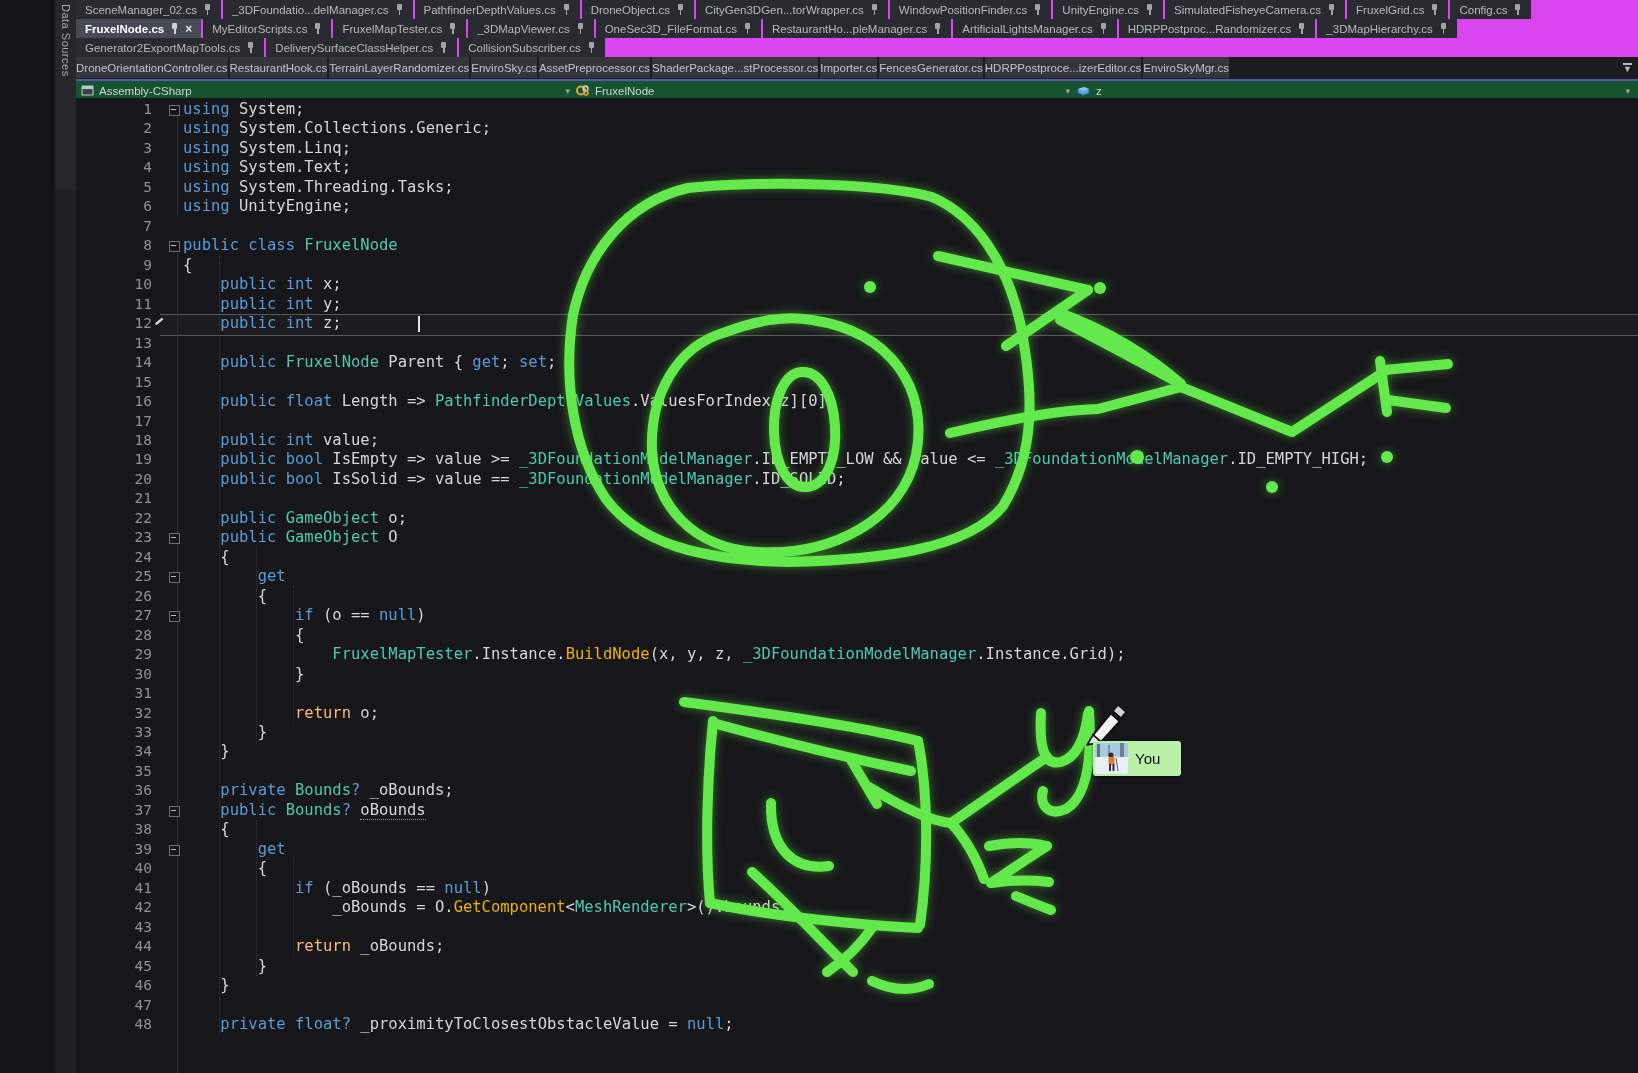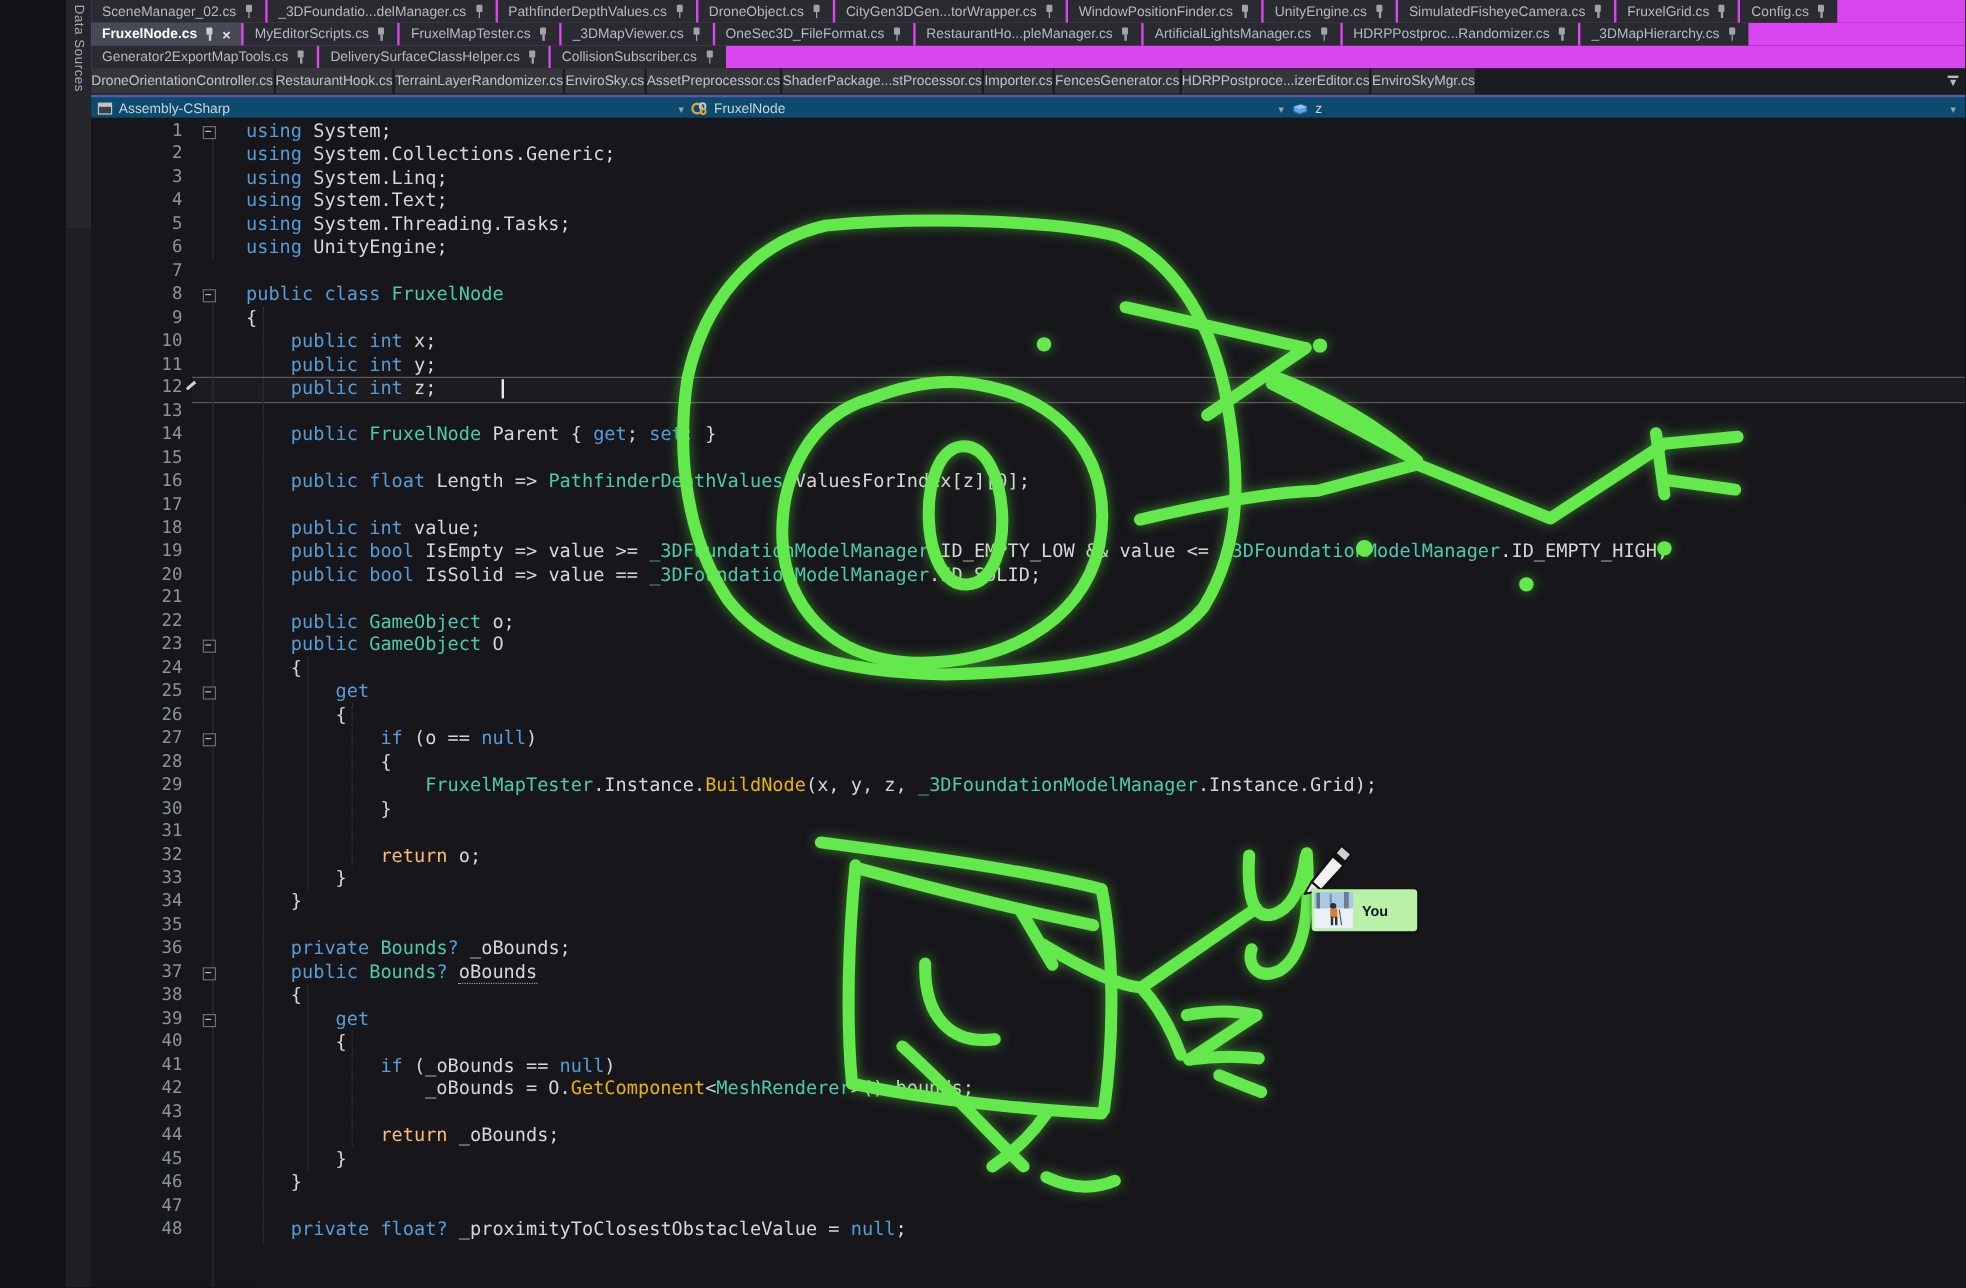--- a/index.html
+++ b/index.html
@@ -23,56 +23,56 @@
   .tab.active{background:#454a54;color:#ffffff;font-weight:bold;text-align:center;}
   .pin{position:relative;width:9px;height:11px;display:inline-block;opacity:.85;}
   .pin::before{content:"";position:absolute;left:2px;top:0;width:5px;height:6px;background:#b6b9bf;border-radius:1px;}
   .pin::after{content:"";position:absolute;left:4px;top:6px;width:1.5px;height:5px;background:#b6b9bf;}
   .tab.active .pin::before,.tab.active .pin::after{background:#e8e8e8;}
   .close-x{font-size:12px;color:#e3e3e3;line-height:1;}
   .overflow-btn{margin-left:auto;margin-right:6px;align-self:center;color:#b6b9bf;font-size:9px;
       border-top:2px solid #b6b9bf;padding-top:0px;line-height:8px;cursor:default;}
 
   
-  #navbar{position:absolute;left:76px;right:0;top:79px;height:19px;background:#0c4a6e;
+  #navbar{position:absolute;left:76px;right:0;top:79px;height:19px;background:#14532d;
           border-top:2px solid #5a58aa;display:flex;align-items:center;font-size:11.5px;color:#cfd2d6;}
   .nav-seg{display:flex;align-items:center;gap:5px;height:100%;}
   .nav-caret{color:#9fa2a8;font-size:9px;margin:0 6px;}
   #nav-proj{width:495px;padding-left:5px;}
   #nav-type{width:500px;}
   #nav-member{flex:1;}
   .nav-end-caret{margin-left:auto;margin-right:8px;color:#9fa2a8;font-size:9px;}
 
   
   #editor{position:absolute;left:76px;right:0;top:98px;bottom:0;background:#17171b;overflow:hidden;}
   #code{position:absolute;left:0;top:2px;right:0;font-family:"DejaVu Sans Mono","Liberation Mono",monospace;
         font-size:15.5px;line-height:19.47px;}
   .cl{display:flex;height:19.47px;white-space:pre;}
   .ln{width:76px;text-align:right;color:#8a929a;flex:none;font-size:14.5px;}
   .gmark{width:14px;flex:none;position:relative;}
   .fold{width:17px;flex:none;text-align:center;position:relative;}
   .foldbox{position:absolute;left:3px;top:5px;width:9px;height:9px;border:1px solid #6d6d72;background:#17171b;}
   .foldbox::after{content:"";position:absolute;left:1px;top:3px;width:5px;height:1px;background:#b8b8bc;}
-  .ct{flex:none;margin-left:22px;}
+  .ct{flex:none;}
   .k{color:#569cd6;} .t{color:#4ec9b0;} .m{color:#eab308;} .c{color:#fdba74;} .p{color:#d6d6d6;}
   .u{color:#d6d6d6;border-bottom:1px dotted #9a9a9a;}
   .pencil-mark{position:absolute;left:2px;top:6px;width:10px;height:3px;background:#cfcfcf;
       transform:rotate(-40deg);clip-path:polygon(0 50%,15% 0,100% 0,100% 100%,15% 100%);}
   #cur-line-box{position:absolute;left:84px;right:0;top:215.8px;height:19.8px;
       border-top:1px solid #595959;border-bottom:1px solid #595959;background:rgba(255,255,255,0.025);}
   #caret{position:absolute;left:342px;top:217.5px;width:1.5px;height:16px;background:#e8e8e8;}
   .iguide{position:absolute;width:0;border-left:1px dotted #36373d;}
   .scopeline{position:absolute;width:0;border-left:1px solid #2e2f35;}
 
   
   #overlay{position:absolute;left:0;top:0;width:1638px;height:1073px;pointer-events:none;}
   #ink{filter:drop-shadow(0 0 5px rgba(92,230,60,.5));}
   #you-chip{position:absolute;left:1093px;top:741px;width:88px;height:35px;background:#b9f1a8;
       border-radius:3px;display:flex;align-items:center;box-shadow:0 1px 3px rgba(0,0,0,.45);}
-  #you-chip .label{font-weight:bold;color:#111;font-size:12px;margin-left:7px;font-family:"Liberation Sans",sans-serif;}
+  #you-chip .label{font-weight:normal;color:#111;font-size:15px;margin-left:7px;font-family:"Liberation Sans",sans-serif;}
   #avatar{width:33px;height:31px;margin-left:2px;border-radius:2px;overflow:hidden;flex:none;}
 </style>
 </head>
 <body>
 
 <div id="stage">
 
   <div id="left-rail"></div>
   <div id="side-strip">
     <div id="side-tab">

